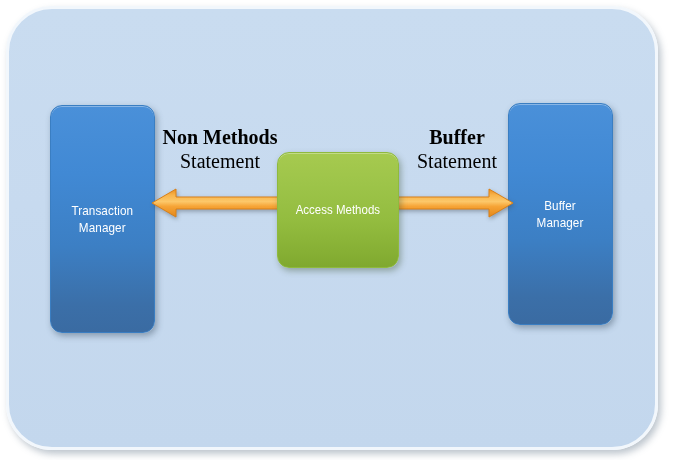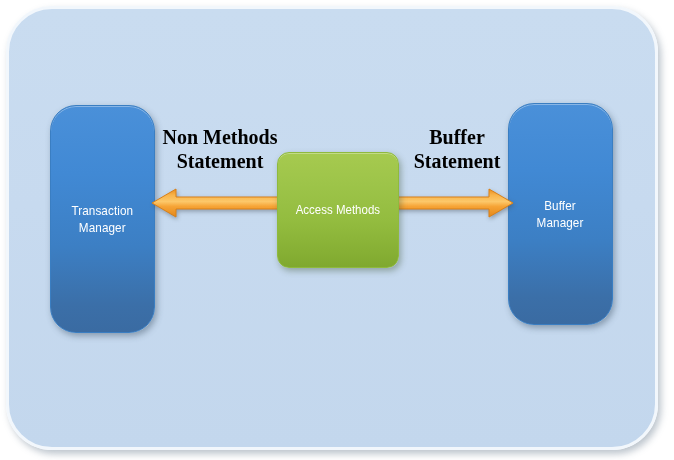--- a/index.html
+++ b/index.html
@@ -32,21 +32,21 @@
     border-radius: 46px;
     background: linear-gradient(180deg, #c9dcf0 0%, #c7daef 45%, #c3d7ed 100%);
     border: 3px solid #f2f7fc;
     box-shadow: 3px 4px 7px rgba(90, 110, 130, 0.40);
   }
 
   
   .blue-box {
     position: absolute;
     box-sizing: border-box;
-    border-radius: 26px;
+    border-radius: 12px;
     background: linear-gradient(180deg, #4a90d9 0%, #4189d4 30%, #3c7fc4 62%, #3b6fa8 88%, #3a6ba2 100%);
     border: 1px solid #3a7ec2;
     box-shadow: 2px 3px 6px rgba(60, 80, 100, 0.45),
                 inset 0 1px 0 rgba(255,255,255,0.35);
     display: flex;
     align-items: center;
     justify-content: center;
   }
   .blue-box .box-label {
     color: #ffffff;
@@ -118,21 +118,21 @@
     z-index: 4;
   }
   .edge-label .line-1 {
     display: block;
     font-weight: bold;
     font-size: 20px;
     line-height: 24px;
   }
   .edge-label .line-2 {
     display: block;
-    font-weight: bold;
+    font-weight: normal;
     font-size: 20px;
     line-height: 24px;
   }
   #label-non-select { left: 155px; top: 125px; width: 130px; }
   #label-select     { left: 392px; top: 125px; width: 130px; }
 </style>
 </head>
 <body>
 
 <div id="diagram-canvas">

